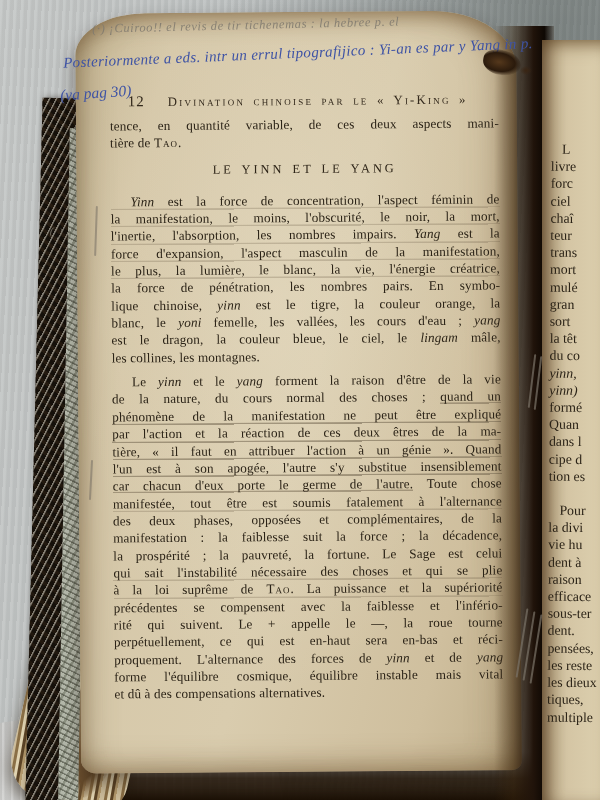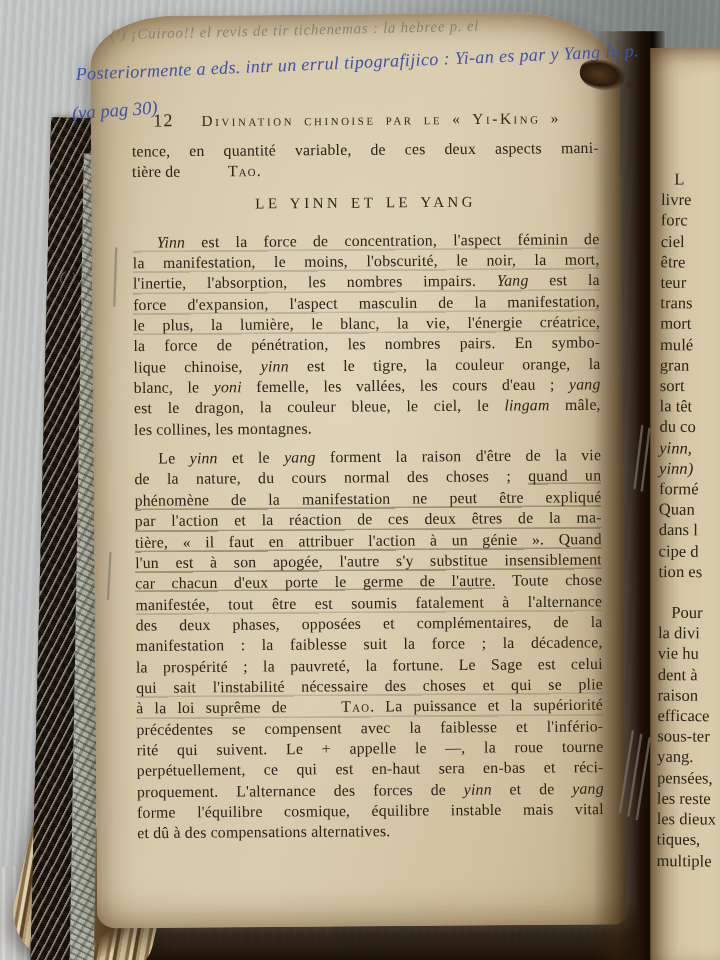--- a/index.html
+++ b/index.html
@@ -95,21 +95,21 @@
     letter-spacing:.15px;}
   .bline.last{text-align-last:left;}
   .bline.indent{text-indent:20px;}
   .sect-heading{margin:11px 0 15px;text-align:center;font-size:12.4px;letter-spacing:3px;
     word-spacing:2px;color:#2e2518;}
   .para{margin:0;}
   .para + .para{margin-top:7px;}
   .u-strong{box-shadow:inset 0 -2px 0 -0.5px rgba(112,98,76,.55);}
   .u-faint{box-shadow:inset 0 -2px 0 -0.5px rgba(112,98,76,.28);}
   .s-i{font-style:italic;margin-top:44px;}
-  .s-sc{font-variant:small-caps;letter-spacing:1px;margin-left:36px;}
+  .s-sc{font-variant:small-caps;letter-spacing:1px;}
   .s-u{box-shadow:inset 0 -2px 0 -0.5px rgba(112,98,76,.5);}
   
   .gutter{position:absolute;left:494px;top:26px;width:60px;height:774px;z-index:5;
     background:linear-gradient(90deg, rgba(60,40,15,0) 0%, rgba(55,35,12,.45) 32%,
       #20130a 66%, #0e0803 84%, rgba(46,30,14,.25) 100%);}
   .page-right{position:absolute;left:542px;top:40px;width:58px;height:760px;z-index:5;
     background:linear-gradient(90deg,#b8a683 0%,#d4c5a4 42%,#dccfae 100%);
     box-shadow:inset 14px 0 18px -10px rgba(70,45,20,.85), inset 0 16px 18px -12px rgba(110,85,50,.8);}
   .rp-text{position:absolute;left:549px;top:141px;width:70px;z-index:6;color:#2b2317;
     transform:rotate(.4deg);}
@@ -188,21 +188,21 @@
       </div>
   </div>
 
   <div class="gutter"></div>
   <div class="page-right"></div>
   <div class="rp-text" id="rp-text">
       <div class="rp-line ind"><span>L</span></div>
       <div class="rp-line"><span>livre</span></div>
       <div class="rp-line"><span>forc</span></div>
       <div class="rp-line"><span>ciel</span></div>
-      <div class="rp-line"><span>être</span></div>
+      <div class="rp-line"><span>chaî</span></div>
       <div class="rp-line"><span>teur</span></div>
       <div class="rp-line"><span>trans</span></div>
       <div class="rp-line"><span>mort</span></div>
       <div class="rp-line"><span>mulé</span></div>
       <div class="rp-line"><span>gran</span></div>
       <div class="rp-line"><span>sort</span></div>
       <div class="rp-line"><span>la têt</span></div>
       <div class="rp-line"><span>du co</span></div>
       <div class="rp-line"><span class="s-i">yinn,</span></div>
       <div class="rp-line"><span class="s-i">yinn)</span></div>
@@ -211,21 +211,21 @@
       <div class="rp-line"><span>dans l</span></div>
       <div class="rp-line"><span>cipe d</span></div>
       <div class="rp-line"><span>tion es</span></div>
       <div class="rp-line ind gap"><span>Pour</span></div>
       <div class="rp-line"><span>la divi</span></div>
       <div class="rp-line"><span>vie hu</span></div>
       <div class="rp-line"><span>dent à</span></div>
       <div class="rp-line"><span>raison</span></div>
       <div class="rp-line"><span>efficace</span></div>
       <div class="rp-line"><span>sous-ter</span></div>
-      <div class="rp-line"><span>yang.</span></div>
+      <div class="rp-line"><span>dent.</span></div>
       <div class="rp-line"><span>pensées,</span></div>
       <div class="rp-line"><span>les reste</span></div>
       <div class="rp-line"><span>les dieux</span></div>
       <div class="rp-line"><span>tiques,</span></div>
       <div class="rp-line"><span>multiple</span></div>
     </div>
 
   <div class="hw hw-pencil">(·) ¡Cuiroo!!      el revis de tir tichenemas : la hebree p. el</div>
   <div class="hw hw-ink1">Posteriormente a eds. intr un errul tipografijico : Yi-an es par y Yang in p.</div>
   <div class="hw hw-ink2">(va pag 30)</div>

